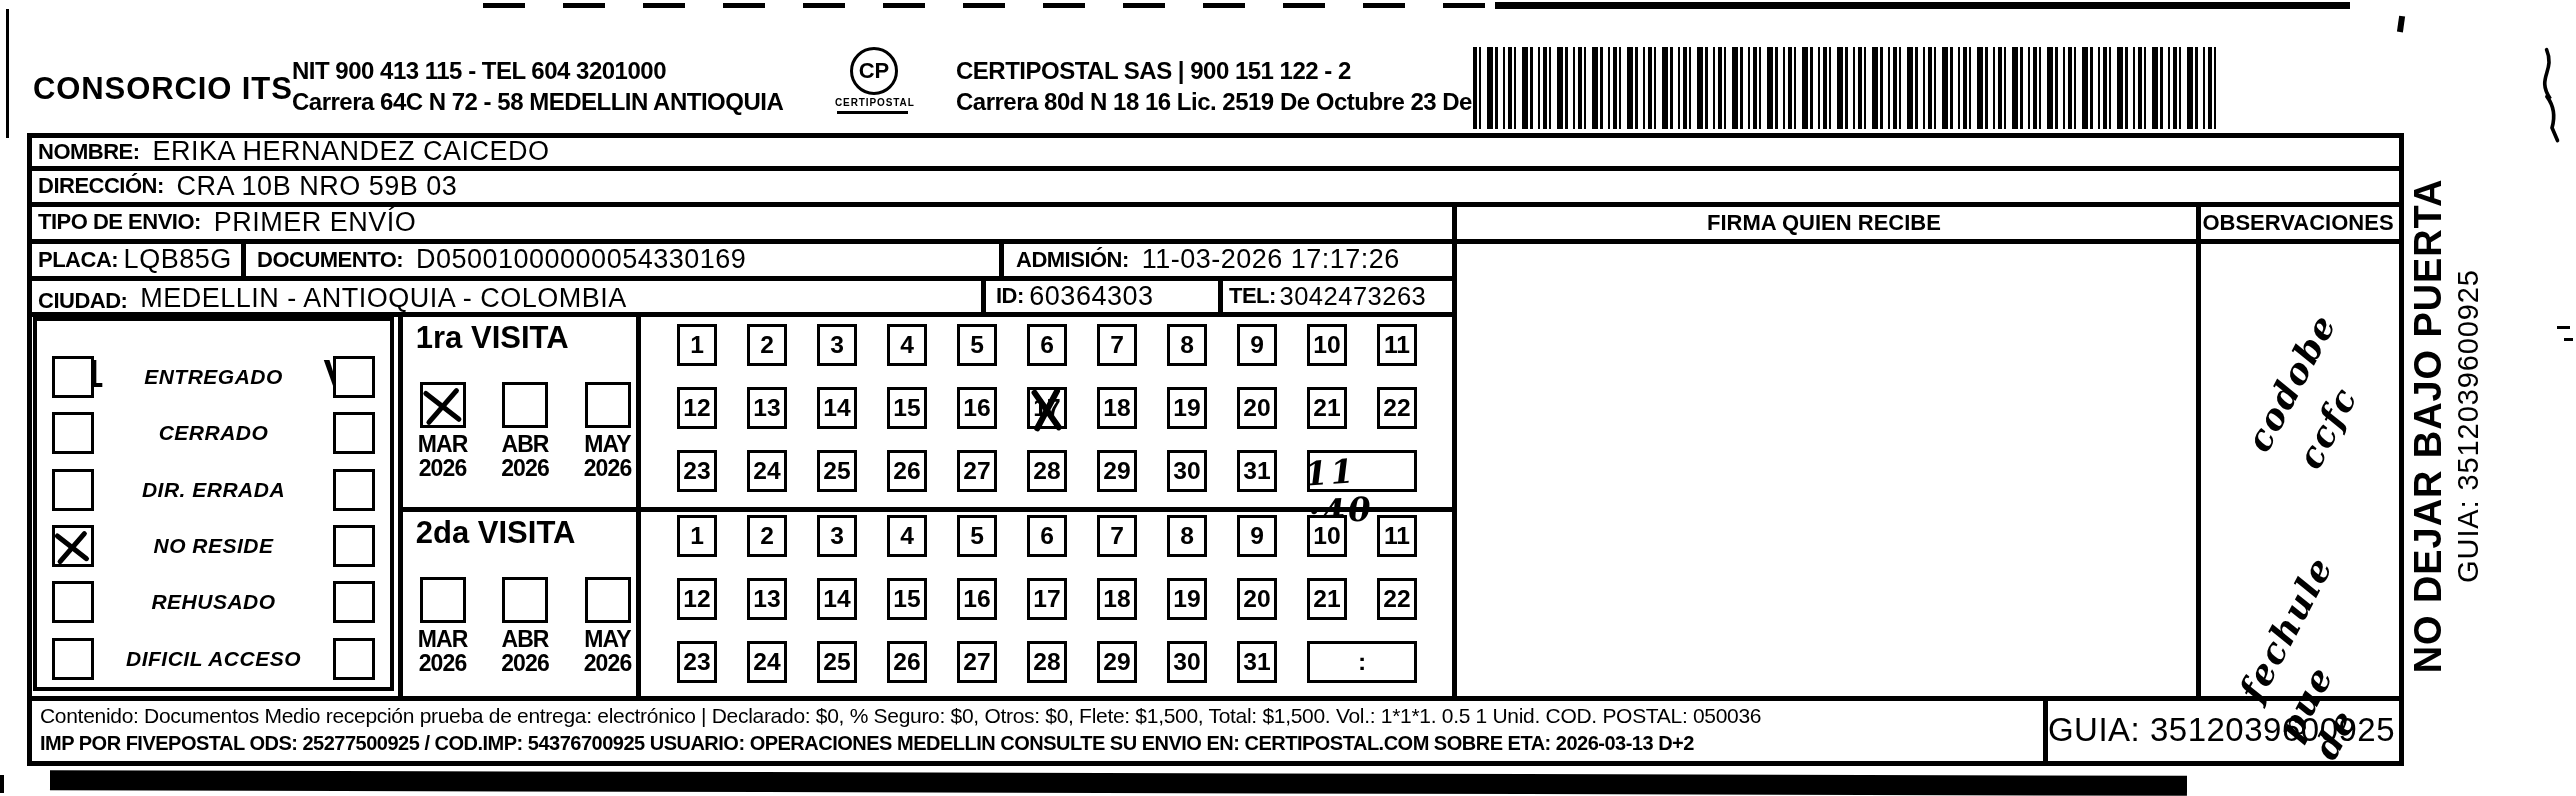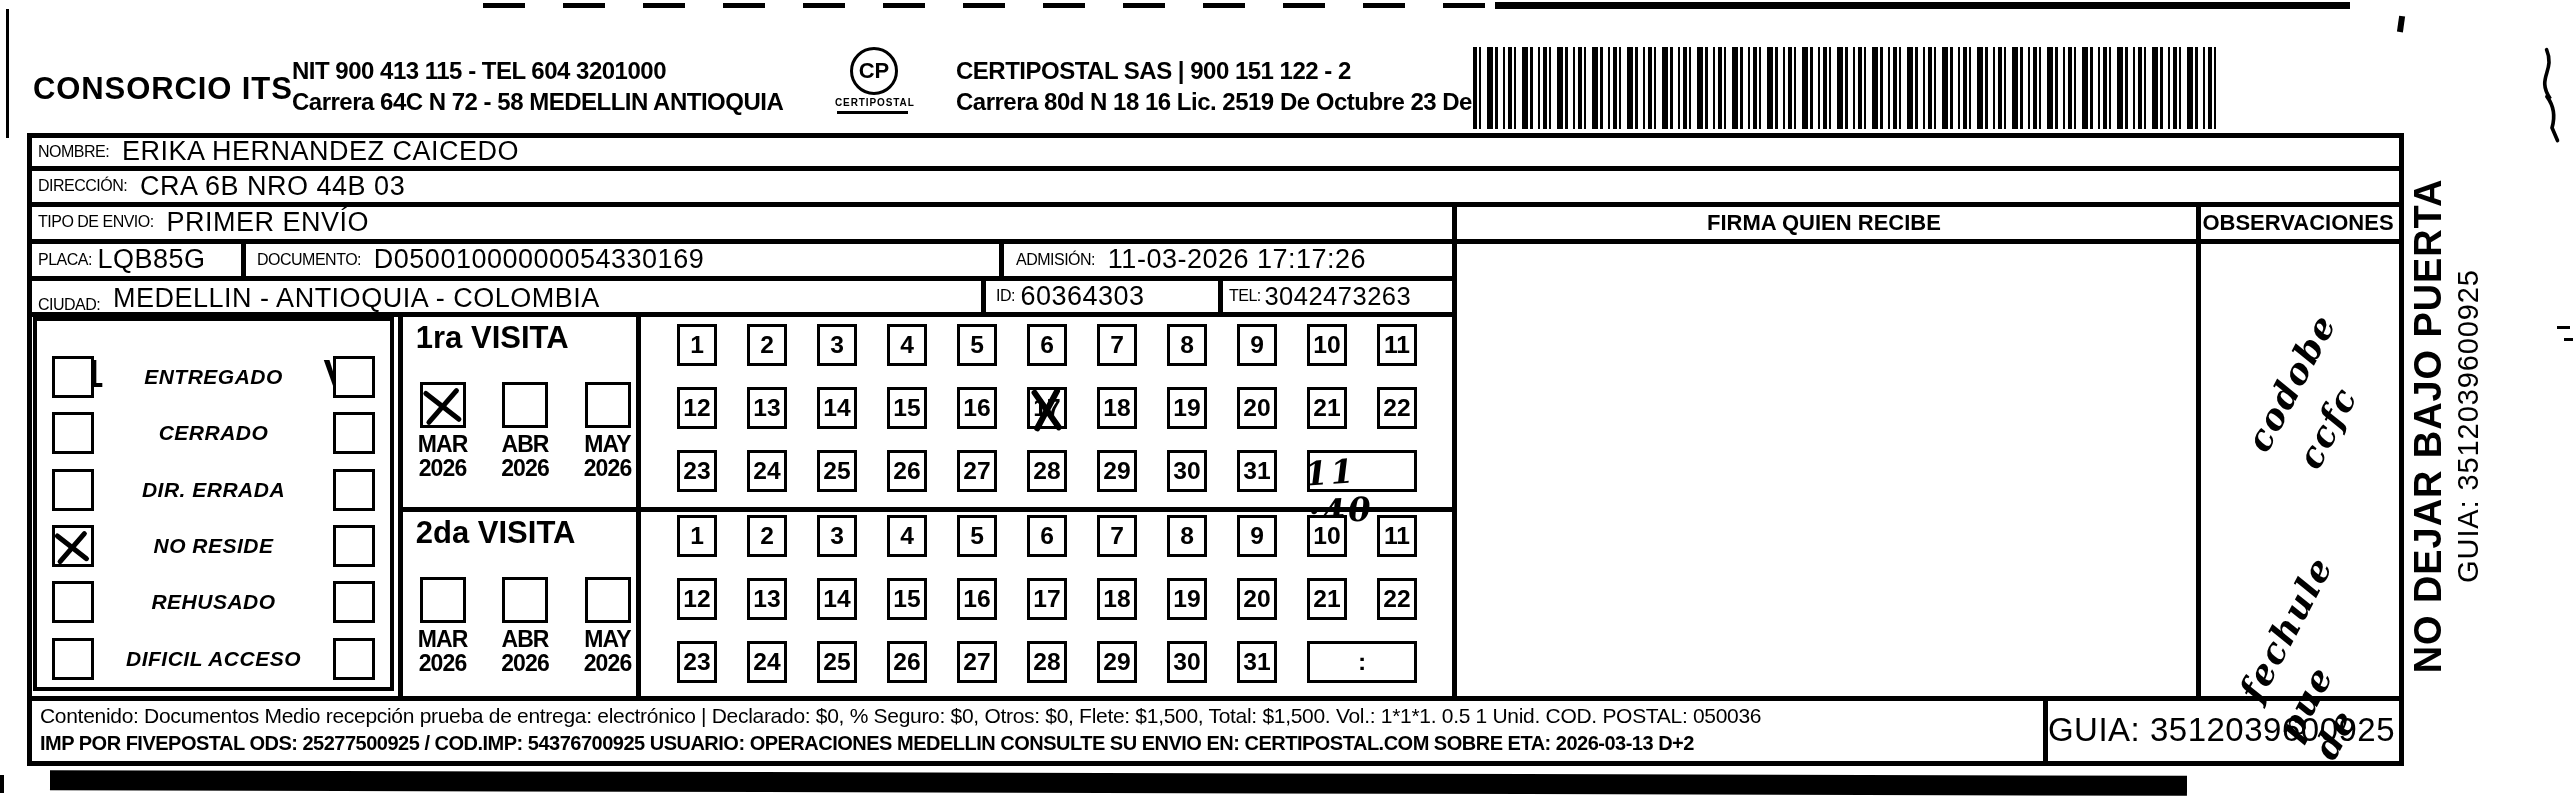--- a/index.html
+++ b/index.html
@@ -1,21 +1,21 @@
 <!DOCTYPE html>
 <html style="font-size:14.6px"><head>
 <meta charset="utf-8">
 <style>
   html,body{margin:0;padding:0;background:#fff;}
   #canvas{position:relative;width:2576px;height:797px;background:#ffffff;overflow:hidden;
           font-family:"Liberation Sans",sans-serif;color:#000;}
   .hl,.vl{position:absolute;background:#000;}
   .txt{position:absolute;white-space:nowrap;}
   .cellflex{position:absolute;display:flex;align-items:center;white-space:nowrap;}
-  .flabel{font-weight:normal;font-size:16px;letter-spacing:-0.5px;}
+  .flabel{font-weight:bold;font-size:22px;letter-spacing:-0.5px;}
   .fvalue{font-size:27px;letter-spacing:0.5px;margin-left:12.8px;}
   .hdr-big{font-size:31px;font-weight:bold;letter-spacing:0.9px;}
   .hdr-line{font-size:24px;font-weight:bold;letter-spacing:-0.5px;}
   .colhead{font-weight:bold;font-size:22px;text-align:center;}
   
   .barcode{position:absolute;background:repeating-linear-gradient(90deg,
      #000 0 3.6px,#fff 3.6px 6.4px,#000 6.4px 8.2px,#fff 8.2px 13.7px,#000 13.7px 20px,#fff 20px 22px,
      #000 22px 24.6px,#fff 24.6px 30px,#000 30px 32px,#fff 32px 35px);}
   
   .logo-circle{position:absolute;width:42px;height:42px;border:3.6px solid #000;border-radius:50%;
@@ -119,21 +119,21 @@
   <div class="vl" style="left:398px;top:312px;width:4.6px;height:388px;"></div>
   <div class="vl" style="left:636px;top:312px;width:4.6px;height:388px;"></div>
   <div class="vl" style="left:2043px;top:696px;width:4.6px;height:70px;"></div>
 
   <div class="cellflex" style="left:38px;top:135px;height:33px;">
     <span class="flabel">NOMBRE:</span>
     <span class="fvalue">ERIKA HERNANDEZ CAICEDO</span>
   </div>
   <div class="cellflex" style="left:38px;top:168px;height:36px;">
     <span class="flabel">DIRECCIÓN:</span>
-    <span class="fvalue">CRA 6B NRO 44B 03</span>
+    <span class="fvalue">CRA 10B NRO 59B 03</span>
   </div>
   <div class="cellflex" style="left:38px;top:204px;height:36px;">
     <span class="flabel">TIPO DE ENVIO:</span>
     <span class="fvalue">PRIMER ENVÍO</span>
   </div>
   <div class="cellflex" style="left:38px;top:241px;height:37px;">
     <span class="flabel">PLACA:</span>
     <span class="fvalue" style="margin-left:5.5px;">LQB85G</span>
   </div>
   <div class="cellflex" style="left:257px;top:241px;height:37px;">

